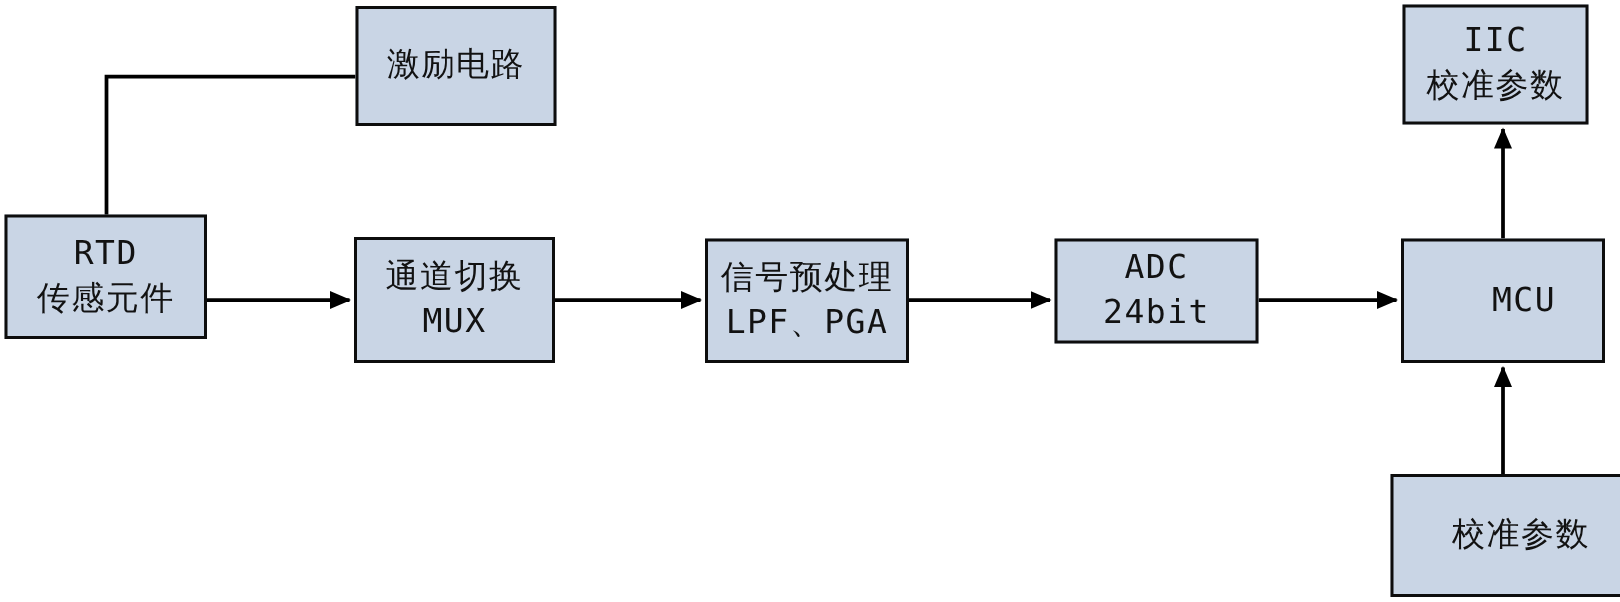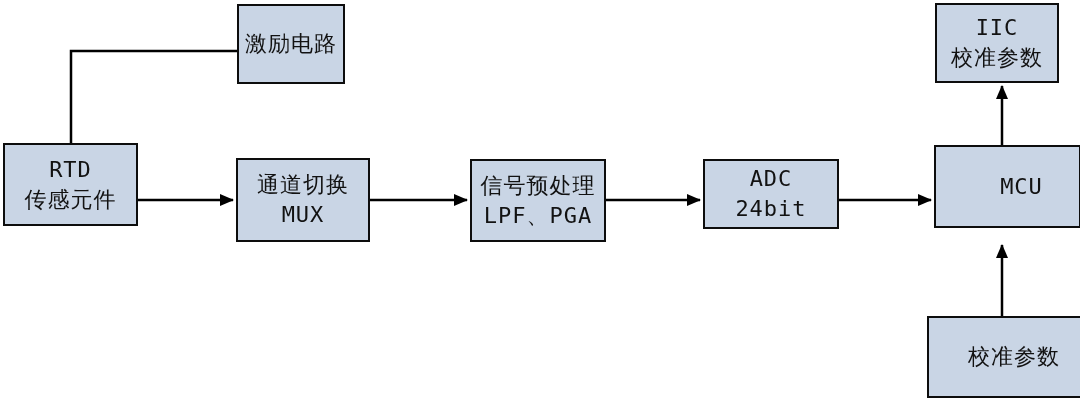--- a/index.html
+++ b/index.html
@@ -36,26 +36,26 @@
     text-align: center;
   }
   .node .line {
     font-size: 22px;
     line-height: 30px;
     color: #121212;
     letter-spacing: 1px;
     white-space: nowrap;
   }
   
-  #n-excitation   { left: 237px; top:   4px; width: 108px; height: 80px; }
+  #n-excitation   { left: 237px; top:   4px; width: 134px; height: 80px; }
   #n-rtd          { left:   3px; top: 143px; width: 135px; height: 83px; }
   #n-mux          { left: 236px; top: 158px; width: 134px; height: 84px; text-align: center; }
   #n-preprocess   { left: 470px; top: 159px; width: 136px; height: 83px; }
   #n-adc          { left: 703px; top: 159px; width: 136px; height: 70px; }
-  #n-mcu          { left: 934px; top: 145px; width: 147px; height: 83px; padding-left: 28px; }
+  #n-mcu          { left: 934px; top: 159px; width: 136px; height: 83px; padding-left: 28px; }
   #n-iic          { left: 935px; top:   3px; width: 124px; height: 80px; }
   #n-calibration  { left: 927px; top: 316px; width: 174px; height: 82px; }
 </style>
 </head>
 <body>
 
 <div class="canvas">
 
   <svg class="edges" width="1080" height="401" viewBox="0 0 1080 401">
     <defs>

